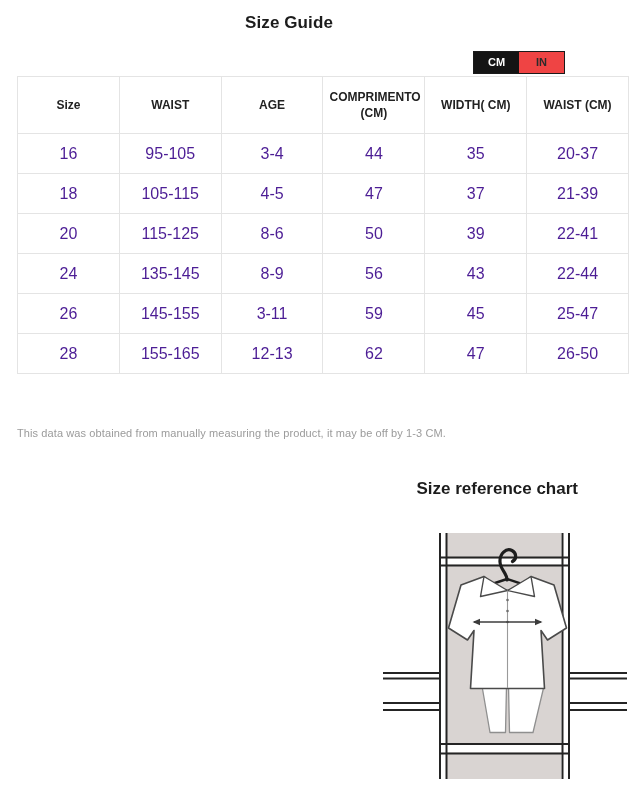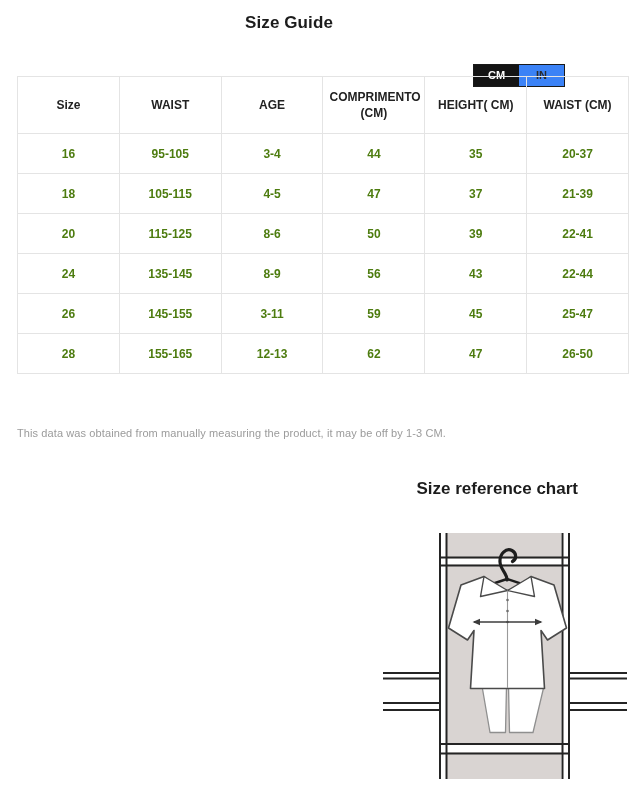--- a/index.html
+++ b/index.html
@@ -14,24 +14,24 @@
   .page { position: relative; width: 578px; height: 800px; }
 
   .page-title {
     position: absolute; top: 13px; left: 0; width: 100%;
     text-align: center;
     font-size: 17px; font-weight: 700; color: #1c1c1c;
     letter-spacing: 0.1px;
   }
 
   .unit-toggle {
-    position: absolute; top: 64px; right: 13px;
+    position: absolute; top: 51px; right: 13px;
     display: flex; height: 23px;
     border: 1px solid #1a1a1a;
-    background: #3b82f6;
+    background: #ef4444;
   }
   .unit-toggle button {
     width: 45px; height: 100%;
     border: none; background: transparent;
     font-family: "Liberation Sans", sans-serif;
     font-size: 11px; font-weight: 700; color: #2b2b2b;
     cursor: pointer; line-height: 21px;
   }
   .unit-toggle button.active {
     background: #141414; color: #ffffff;
@@ -47,21 +47,21 @@
     text-align: center; vertical-align: middle;
     font-family: "Liberation Sans", sans-serif;
   }
   .size-table th {
     height: 57px;
     font-size: 12px; font-weight: 700; color: #222222;
     line-height: 1.35; padding: 0 6px;
   }
   .size-table td {
     height: 40px;
-    font-size: 12px; font-weight: 700; color: #4d7c0f;
+    font-size: 16px; font-weight: 400; color: #4c1d95;
   }
 
   .disclaimer {
     position: absolute; top: 427px; left: 17px;
     font-size: 11px; color: #9b9b9b; letter-spacing: 0.1px;
   }
 
   .section-title {
     position: absolute; top: 479px; left: 0; width: 100%;
     text-align: right;
@@ -86,21 +86,21 @@
     <button>IN</button>
   </div>
 
   <table class="size-table">
     <thead>
       <tr>
         <th>Size</th>
         <th>WAIST</th>
         <th>AGE</th>
         <th>COMPRIMENTO (CM)</th>
-        <th>HEIGHT( CM)</th>
+        <th>WIDTH( CM)</th>
         <th>WAIST (CM)</th>
       </tr>
     </thead>
     <tbody>
       <tr>
         <td>16</td>
         <td>95-105</td>
         <td>3-4</td>
         <td>44</td>
         <td>35</td>

